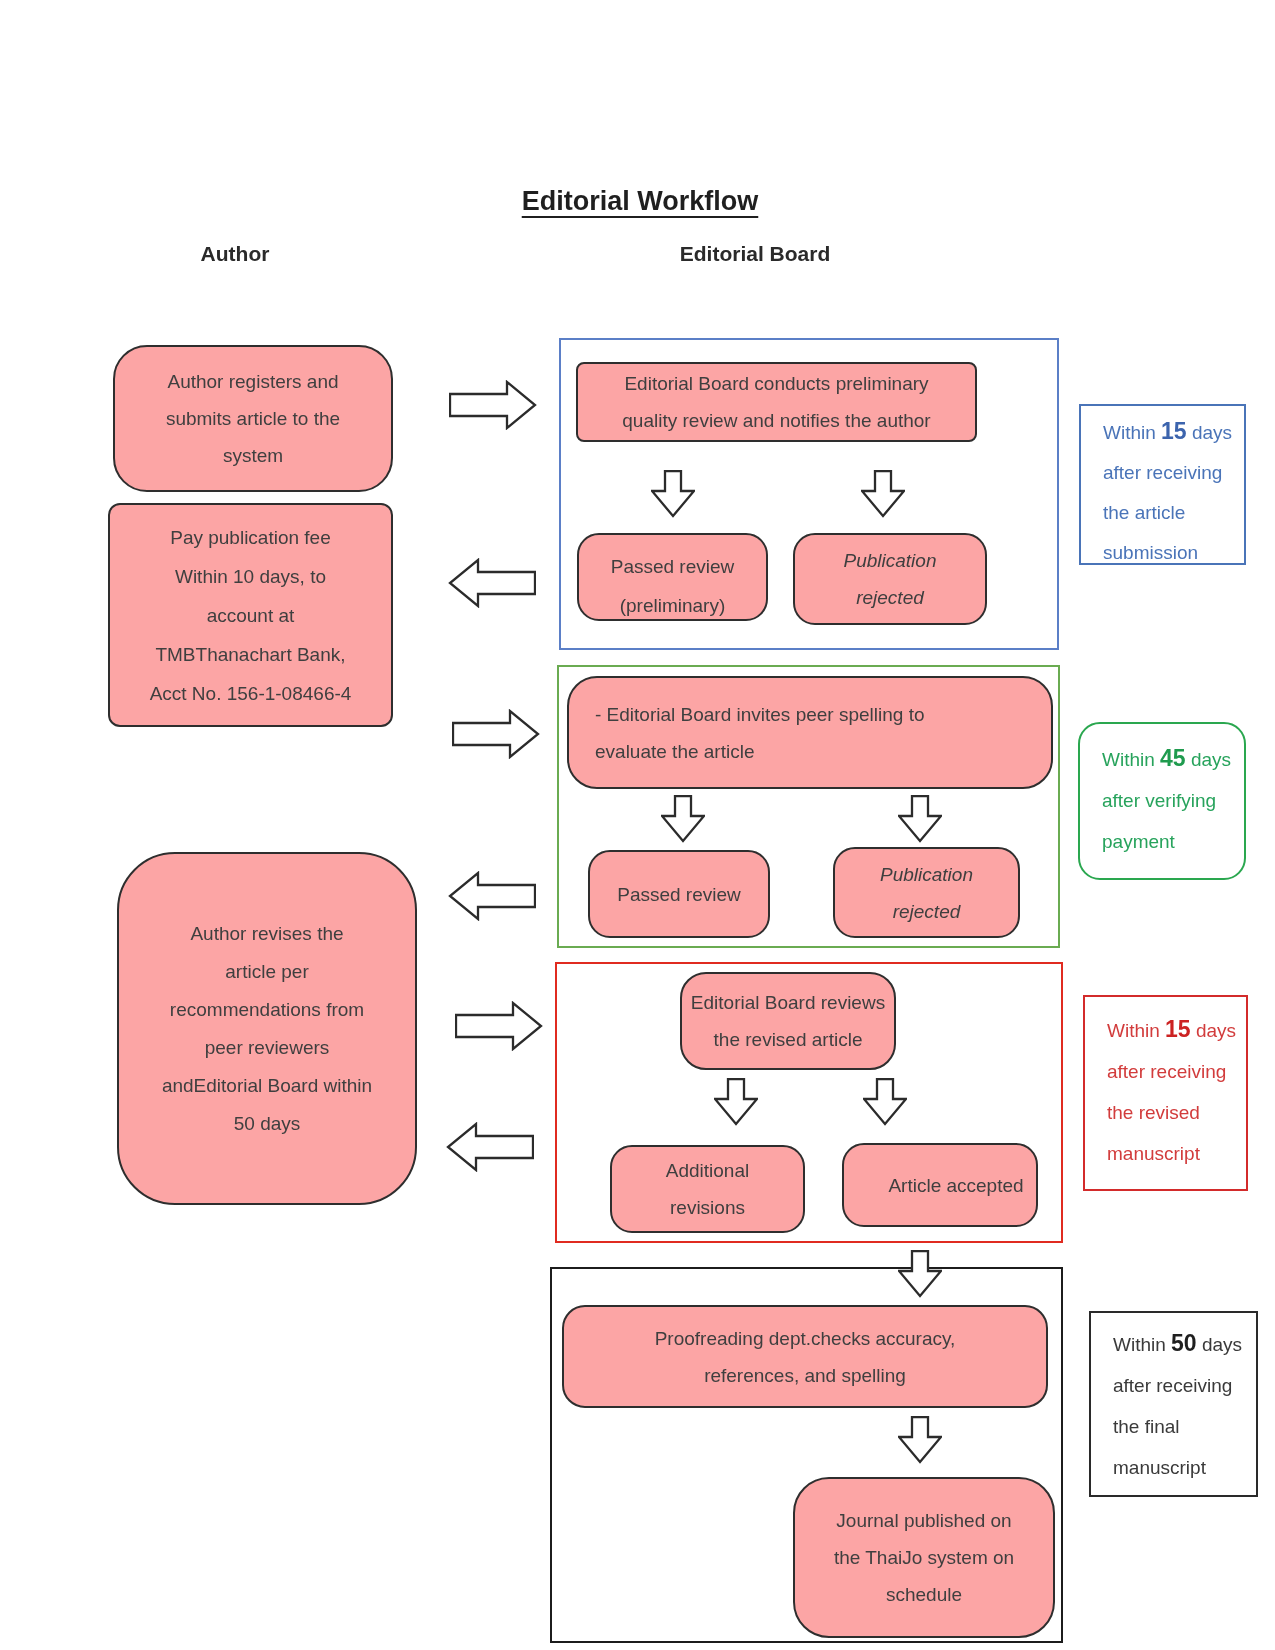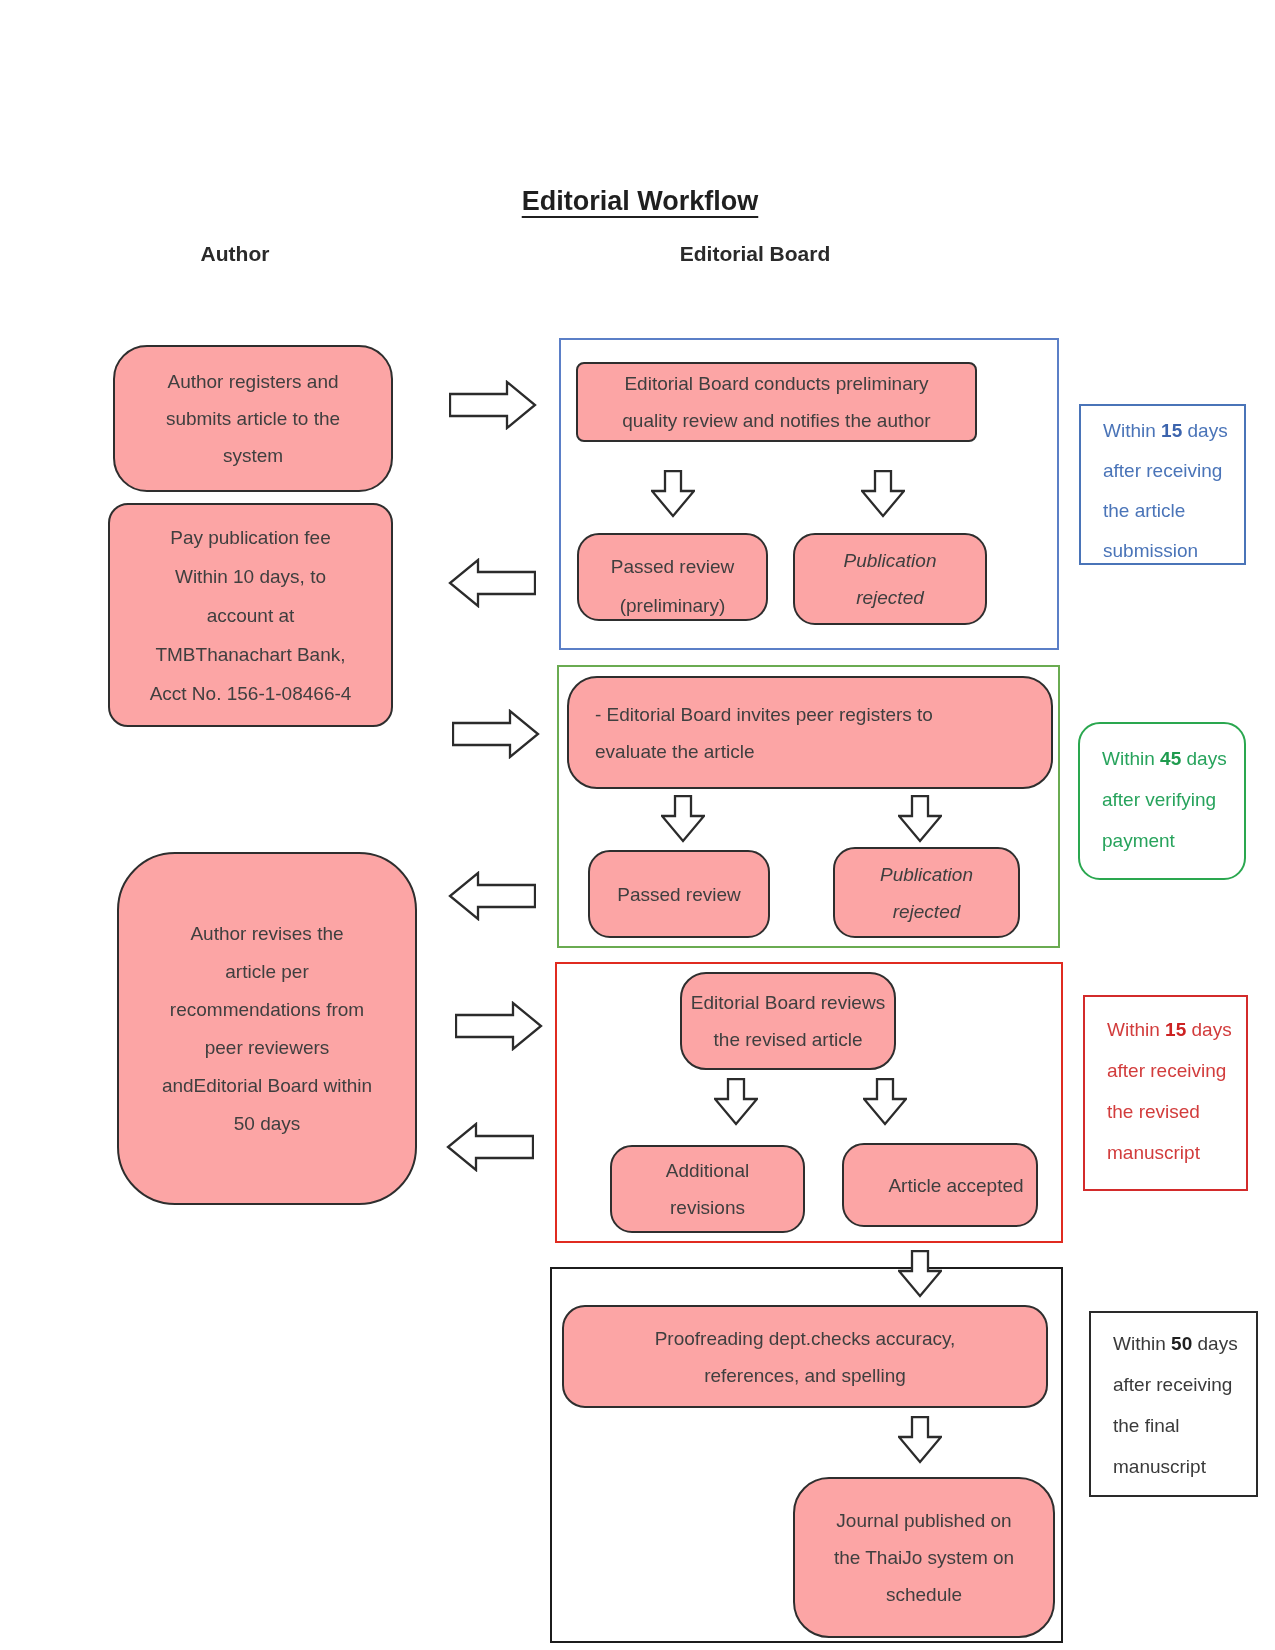--- a/index.html
+++ b/index.html
@@ -24,21 +24,21 @@
   .node.clip{overflow:hidden;justify-content:flex-start;padding-top:12px;line-height:39px;}
   .container{position:absolute;box-sizing:border-box;background:transparent;}
   .container.blue{border:2px solid #5b7fc7;}
   .container.green{border:2px solid #6aab51;}
   .container.red{border:2px solid #e02b20;}
   .container.black{border:2.5px solid #1c1c1c;}
   .note{
     position:absolute;box-sizing:border-box;border:2px solid;background:#fff;
     font-size:19px;line-height:41px;padding:8px 0 0 22px;
   }
-  .note .num{font-weight:700;font-size:19px;}
+  .note .num{font-weight:700;font-size:23px;}
   .note.blue{border-color:#4a74b8;color:#4a74b8;}
   .note.blue .num{color:#3c64ad;}
   .note.green{border-color:#2aa74f;color:#27a35c;border-radius:22px;}
   .note.green .num{color:#1f9b4e;}
   .note.red{border-color:#d32b2b;color:#d23c3c;}
   .note.red .num{color:#cc2222;}
   .note.black{border-color:#2a2a2a;color:#3a3a3a;}
   .note.black .num{color:#1f1f1f;}
   .arrow{position:absolute;}
   .arrow polygon{fill:#ffffff;stroke:#2b2b2b;stroke-width:2.3;stroke-linejoin:miter;}
@@ -56,21 +56,21 @@
   <div class="container blue" style="left:559px;top:338px;width:500px;height:312px;"></div>
   <div class="container green" style="left:557px;top:665px;width:503px;height:283px;"></div>
   <div class="container red" style="left:555px;top:962px;width:508px;height:281px;"></div>
   <div class="container black" style="left:550px;top:1267px;width:513px;height:376px;"></div>
 
   <div class="node" style="left:113px;top:345px;width:280px;height:147px;border-radius:34px;">
     <div class="lines">Author registers  and
 submits article to the
 system</div>
   </div>
-  <div class="node" style="left:108px;top:503px;width:285px;height:224px;border-radius:20px;line-height:39px;">
+  <div class="node" style="left:108px;top:503px;width:285px;height:224px;border-radius:12px;line-height:39px;">
     <div class="lines">Pay publication fee
 Within 10 days, to
 account at
 TMBThanachart Bank,
 Acct No. 156-1-08466-4</div>
   </div>
   <div class="node" style="left:117px;top:852px;width:300px;height:353px;border-radius:58px;line-height:38px;">
     <div class="lines">Author revises the
 article per
 recommendations from
@@ -86,21 +86,21 @@
   <div class="node clip" style="left:577px;top:533px;width:191px;height:88px;border-radius:22px;">
     <div class="lines">Passed review
 (preliminary)</div>
   </div>
   <div class="node italic" style="left:793px;top:533px;width:194px;height:92px;border-radius:22px;">
     <div class="lines">Publication
 rejected</div>
   </div>
 
   <div class="node left-align" style="left:567px;top:676px;width:486px;height:113px;border-radius:30px;">
-    <div class="lines">- Editorial Board invites peer registers to
+    <div class="lines">- Editorial Board invites peer spelling to
 evaluate the article</div>
   </div>
   <div class="node" style="left:588px;top:850px;width:182px;height:88px;border-radius:22px;">
     <div class="lines">Passed review</div>
   </div>
   <div class="node italic" style="left:833px;top:847px;width:187px;height:91px;border-radius:22px;">
     <div class="lines">Publication
 rejected</div>
   </div>
 

